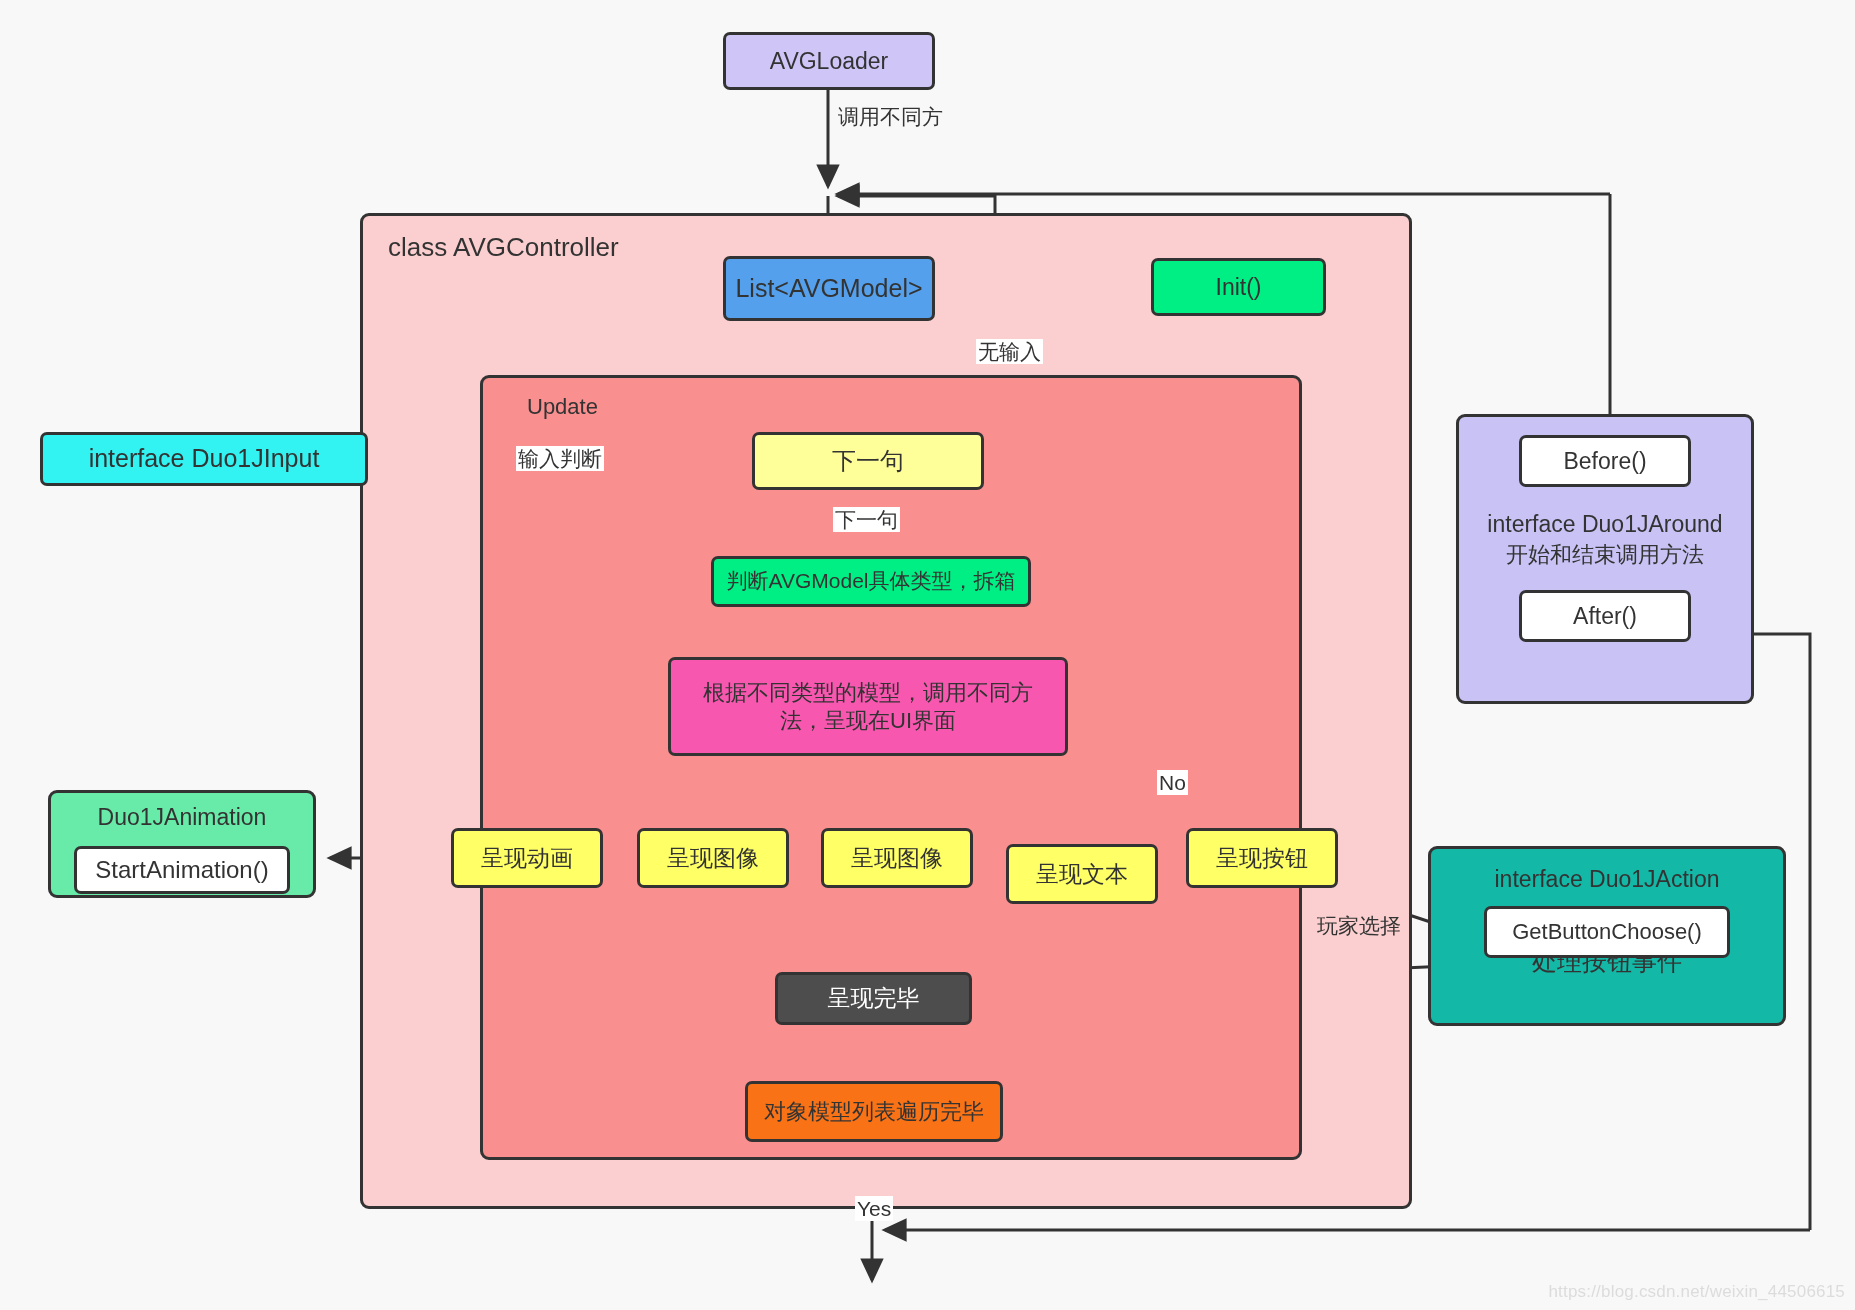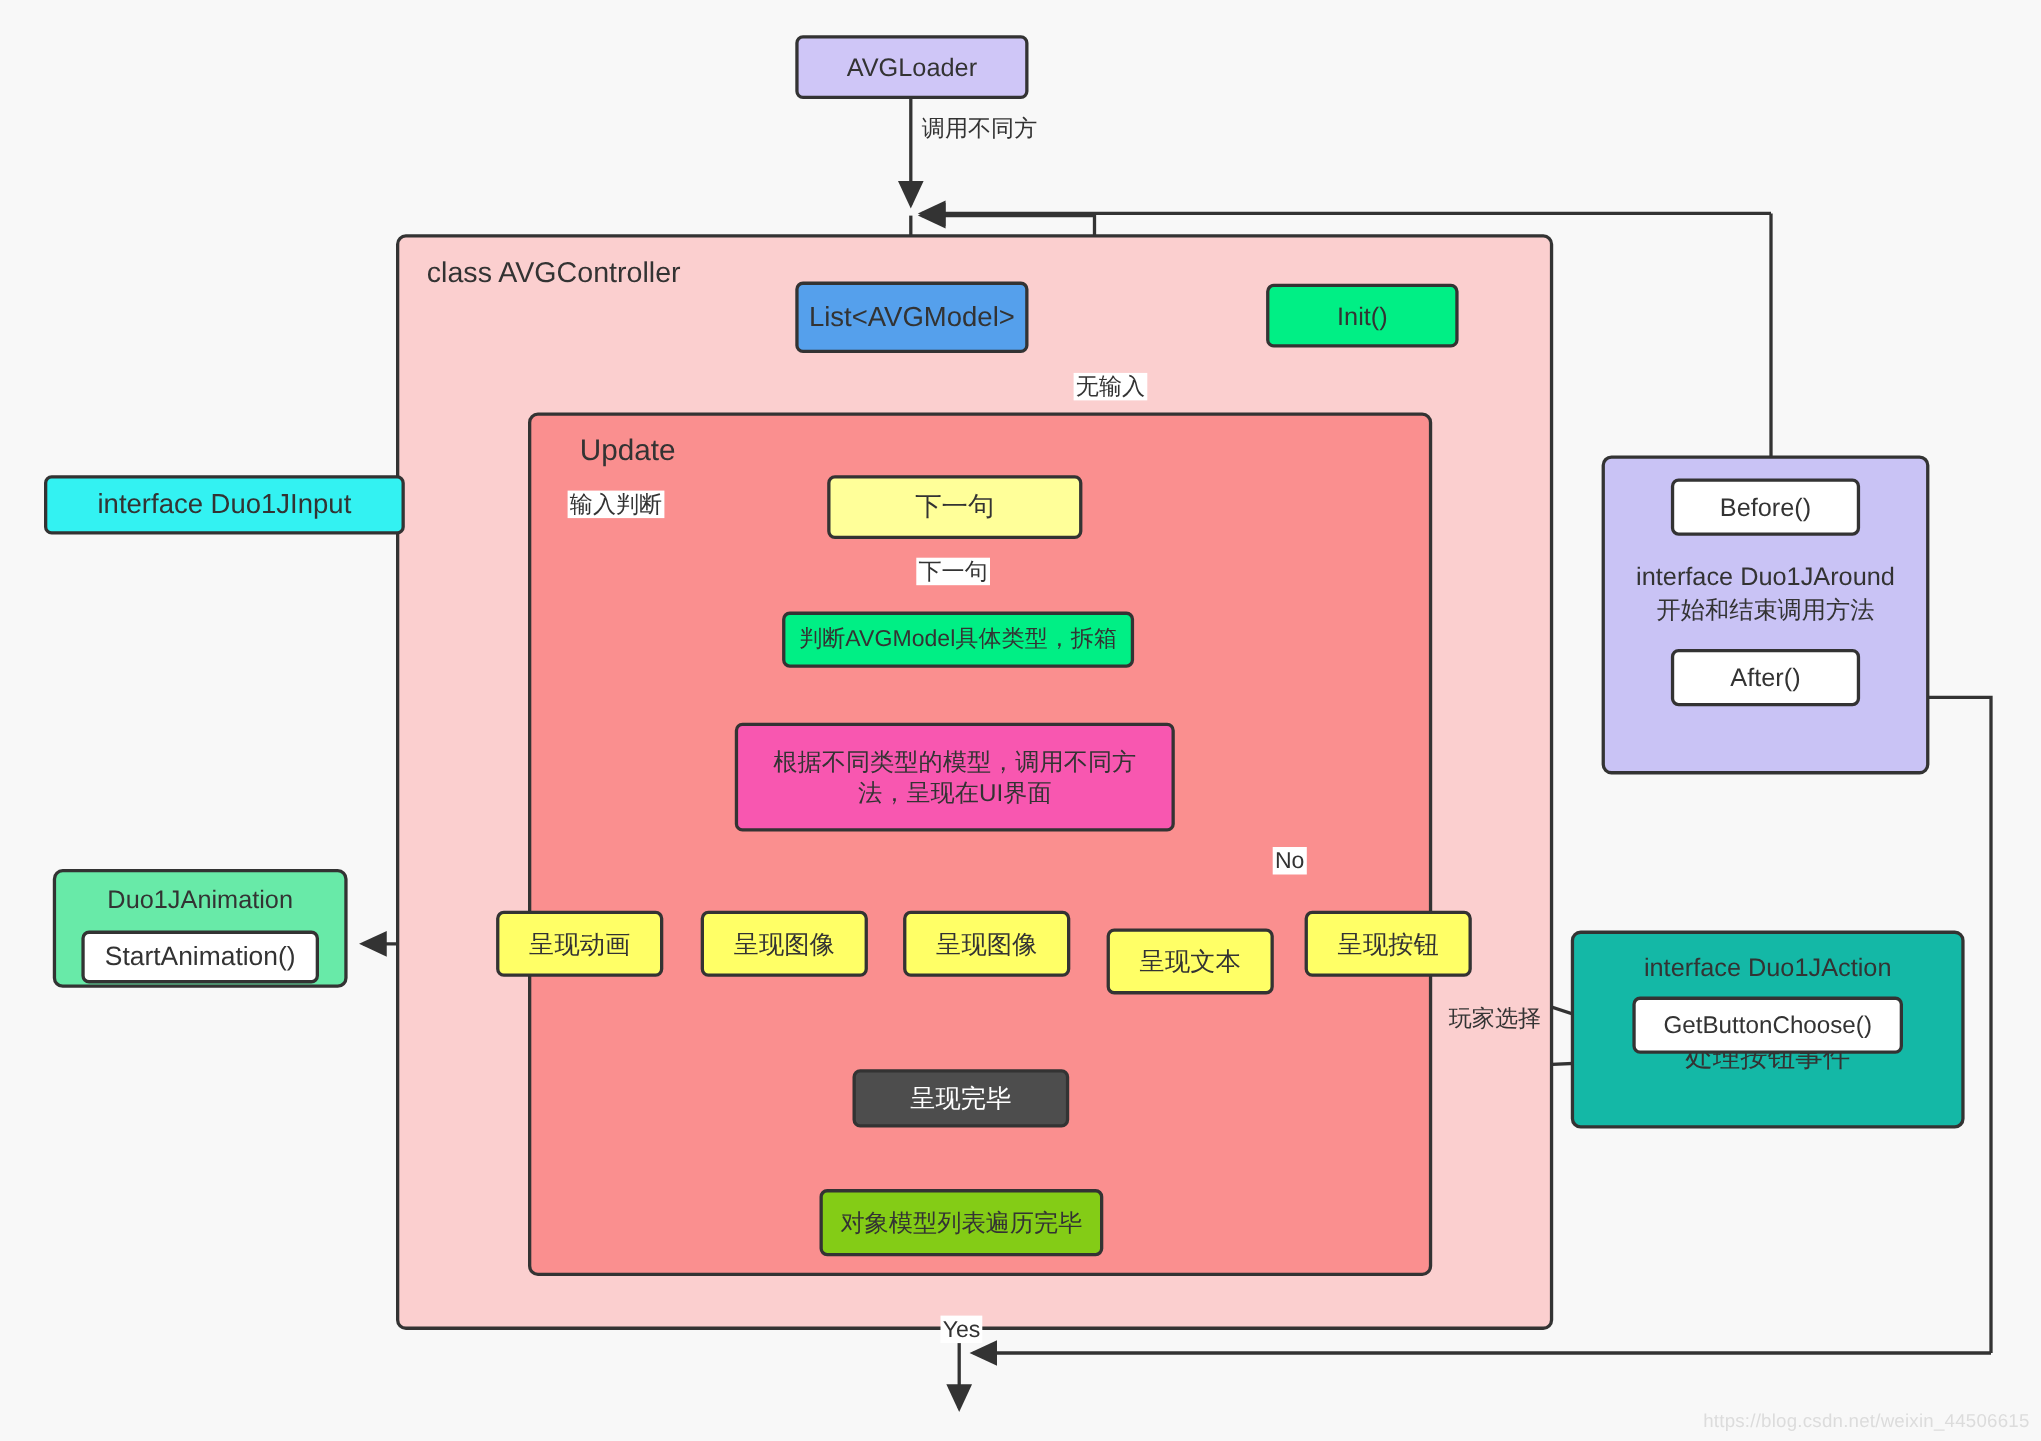--- a/index.html
+++ b/index.html
@@ -137,21 +137,21 @@
       <path d="M872 1142 L872 1215"></path>
     </g>
   </svg>
 
   <div class="node container-node" style="left:360px; top:213px; width:1052px; height:996px; background:#fbcfcf;"></div>
 
   <div class="node container-node" style="left:480px; top:375px; width:822px; height:785px; background:#fa8f8f;"></div>
 
   <div class="ctitle" style="left:388px; top:232px; font-size:26px;">class AVGController</div>
 
-  <div class="ctitle" style="left:527px; top:394px; font-size:27px;">Update</div>
+  <div class="ctitle" style="left:527px; top:394px; font-size:22px;">Update</div>
 
   <div class="node" style="left:723px; top:32px; width:212px; height:58px; background:#cfc6f7; font-size:23px;">AVGLoader</div>
 
   <div class="node" style="left:723px; top:256px; width:212px; height:65px; background:#55a0ec; font-size:25px;">List&lt;AVGModel&gt;</div>
 
   <div class="node" style="left:1151px; top:258px; width:175px; height:58px; background:#00ef85; font-size:23px;">Init()</div>
 
   <div class="node" style="left:40px; top:432px; width:328px; height:54px; background:#33f2f2; font-size:25px;">interface Duo1JInput</div>
 
   <div class="node" style="left:752px; top:432px; width:232px; height:58px; background:#ffff99; font-size:24px;">下一句</div>
@@ -168,21 +168,21 @@
   <div class="node" style="left:637px; top:828px; width:152px; height:60px; background:#ffff66; font-size:23px;">呈现图像</div>
 
   <div class="node" style="left:821px; top:828px; width:152px; height:60px; background:#ffff66; font-size:23px;">呈现图像</div>
 
   <div class="node" style="left:1006px; top:828px; width:152px; height:60px; background:#ffff66; font-size:23px;margin-top:16px;">呈现文本</div>
 
   <div class="node" style="left:1186px; top:828px; width:152px; height:60px; background:#ffff66; font-size:23px;">呈现按钮</div>
 
   <div class="node" style="left:775px; top:972px; width:197px; height:53px; background:#4d4d4d; color:#ffffff; font-size:23px;">呈现完毕</div>
 
-  <div class="node" style="left:745px; top:1081px; width:258px; height:61px; background:#84cc16; font-size:22px;">对象模型列表遍历完毕</div>
+  <div class="node" style="left:745px; top:1081px; width:258px; height:61px; background:#f97316; font-size:22px;">对象模型列表遍历完毕</div>
 
   <div class="node container-node" style="left:48px; top:790px; width:268px; height:108px; background:#68eaa8; flex-direction:column; align-items:center; justify-content:flex-start; padding-top:10px;">
     <span style="font-size:23px;">Duo1JAnimation</span>
     <div class="node" style="position:relative; left:0; top:14px; width:216px; height:48px; background:#ffffff; font-size:24px;">StartAnimation()</div>
   </div>
 
   <div class="node container-node" style="left:1428px; top:846px; width:358px; height:180px; background:#14b8a6; flex-direction:column; align-items:center; justify-content:flex-start; padding-top:16px;">
     <span style="font-size:23px;">interface Duo1JAction</span>
     <div class="node" style="position:relative; left:0; top:12px; width:246px; height:52px; background:#ffffff; font-size:22px;">GetButtonChoose()</div>
     <span style="font-size:25px; ">处理按钮事件</span>

